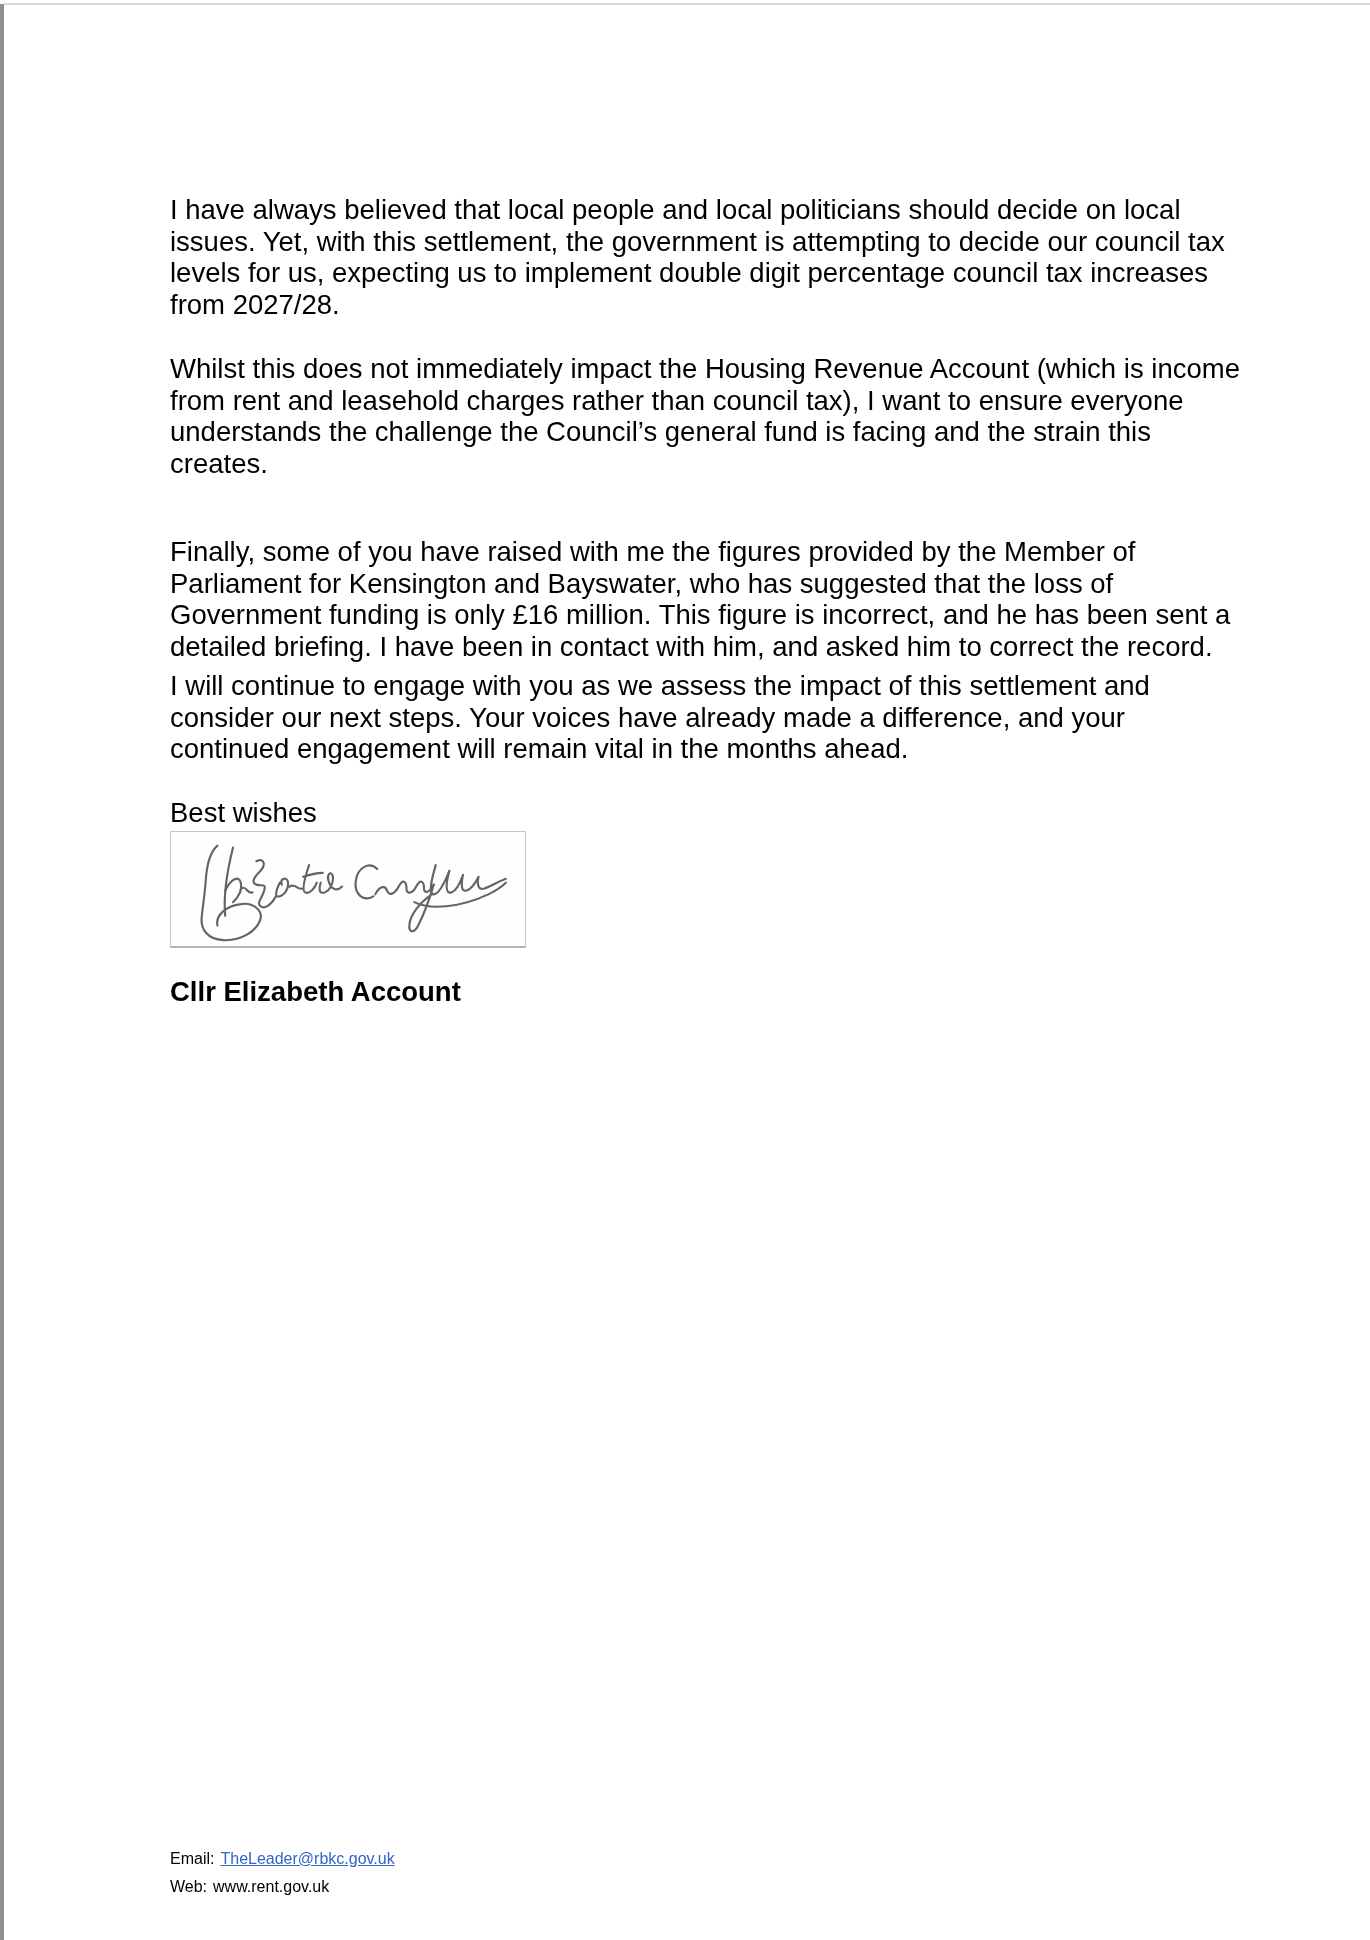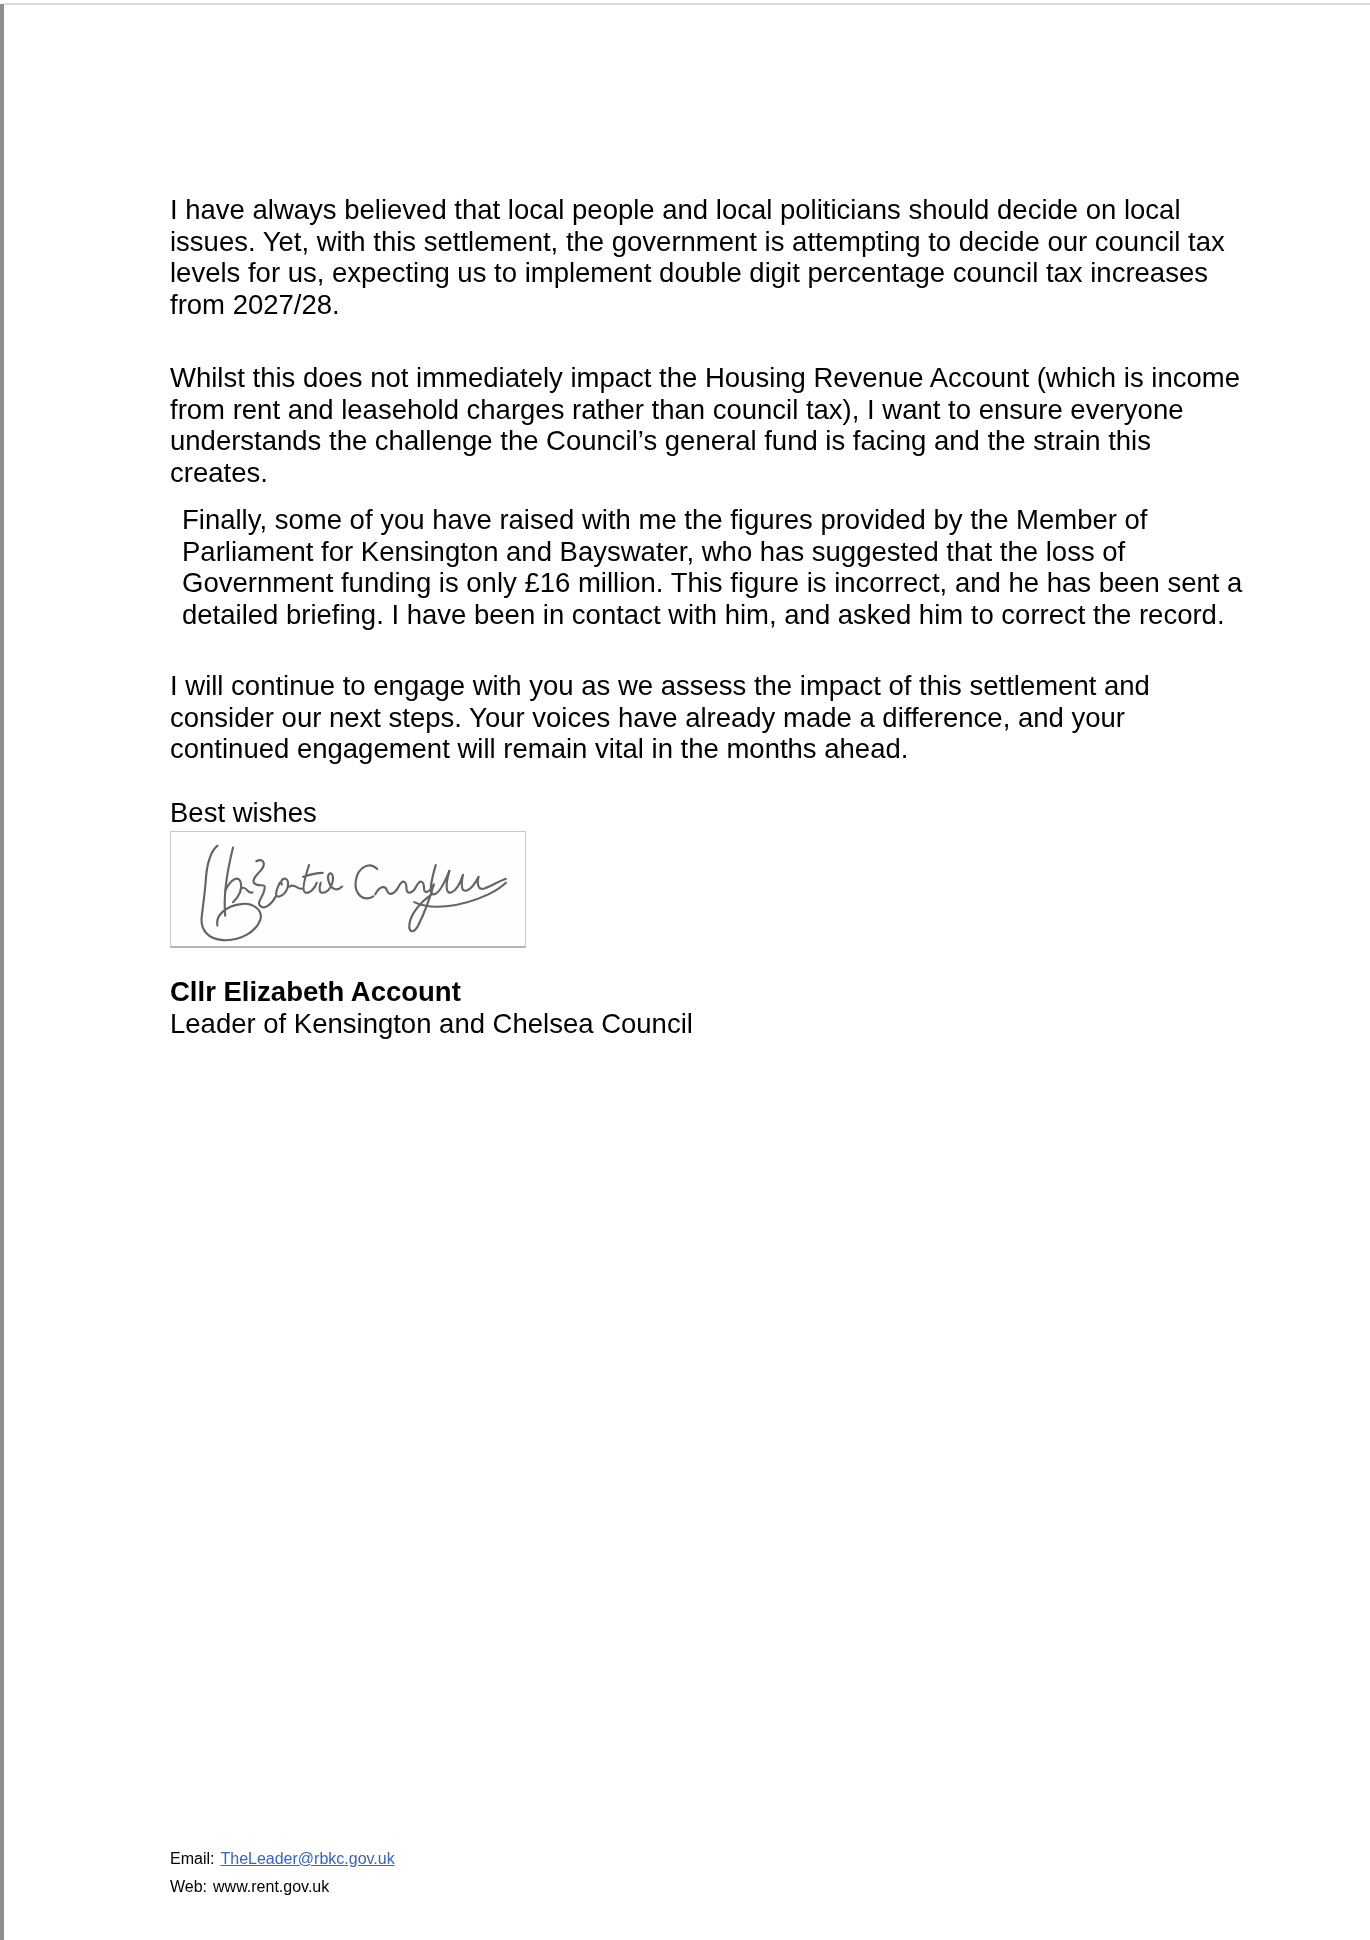--- a/index.html
+++ b/index.html
@@ -28,22 +28,22 @@
     position: absolute;
     left: 170px;
     width: 1140px;
     font-size: 27.5px;
     line-height: 31.7px;
     color: #000000;
     white-space: pre-line;
     margin: 0;
   }
   .p1 { top: 194px; }
-  .p2 { top: 362px; }
-  .p3 { top: 504px; margin-left: 12px; }
+  .p2 { top: 353px; }
+  .p3 { top: 536px; }
   .p4 { top: 670px; }
   .closing { top: 797px; }
   .sig-box {
     position: absolute;
     left: 170px; top: 831px;
     width: 356px; height: 117px;
     box-sizing: border-box;
     background: #fefefe;
     border: 1px solid #c6c6c6;
     border-bottom: 2px solid #b5b5b5;
@@ -115,21 +115,20 @@
       <path d="M208,38 C200,30 188,36 186,50 C184,64 194,72 204,66"></path>
       <path d="M206,64 C210,56 216,54 218,60 C220,66 226,64 230,56 C234,48 238,50 238,58 C238,64 244,64 248,56 C252,48 256,50 256,58 C256,64 262,62 266,54"></path>
       <path d="M266,54 C262,68 256,84 250,96 C246,104 240,104 241,95 C242,85 252,72 264,64"></path>
       <path d="M268,34 C264,48 260,64 266,64 C272,64 278,50 282,40"></path>
       <path d="M282,40 C278,54 278,64 284,62 C290,60 294,50 296,44 C294,54 294,62 300,60 C306,58 310,50 312,46 C310,54 312,60 318,58 C326,55 334,50 340,48"></path>
       <path d="M246,72 C262,80 292,78 322,64 C330,60 336,56 340,52"></path>
     </svg>
   </div>
 
   <p class="sig-name">Cllr Elizabeth Account</p>
-  <p class="sig-title">Leader of Kensington and Chelsea Council</p>
 
   <div class="footer">
     <div class="footer-line">
       <span class="label">Email:</span><a>TheLeader@rbkc.gov.uk</a>
     </div>
     <div class="footer-line">
       <span class="label">Web:</span><span>www.rent.gov.uk</span>
     </div>
   </div>
 </div>

